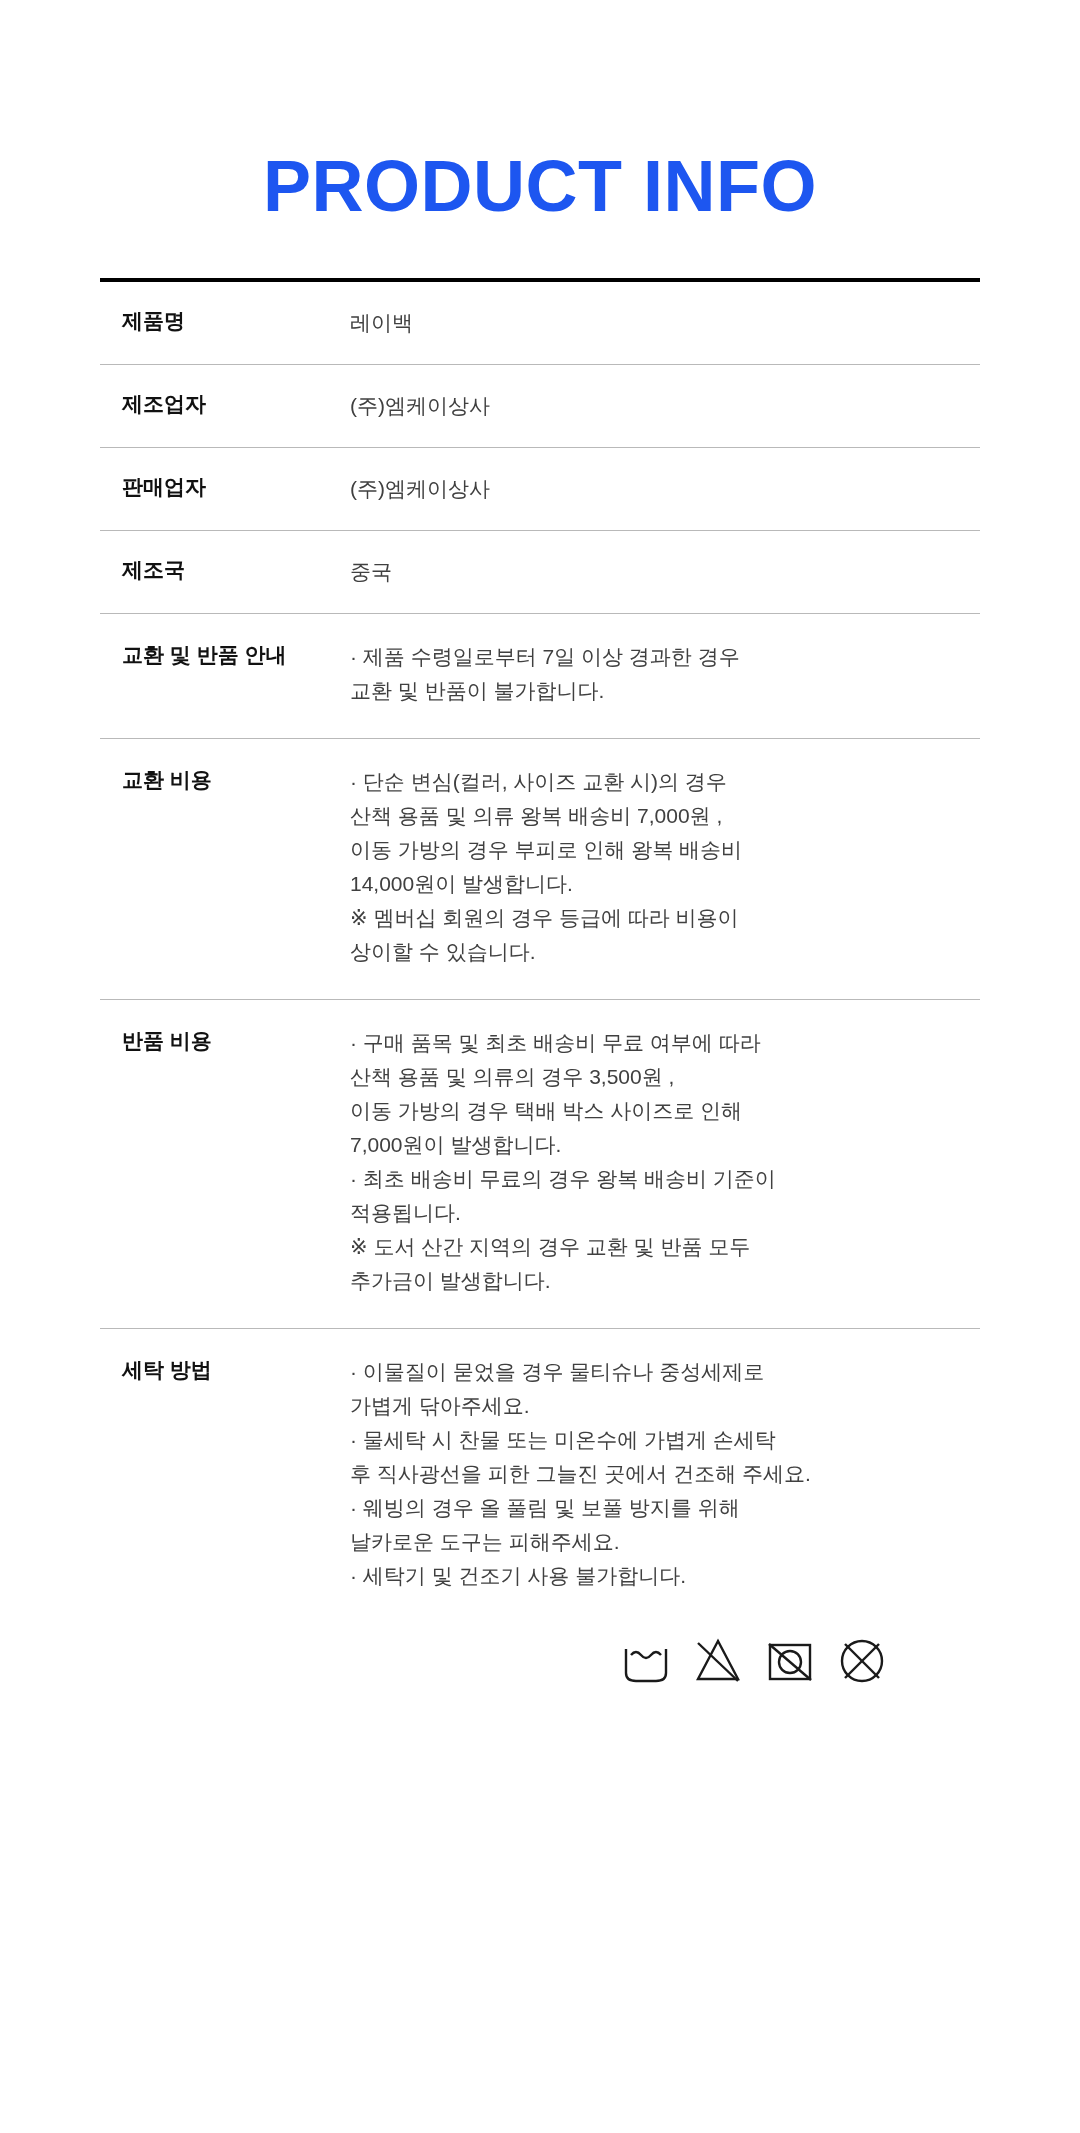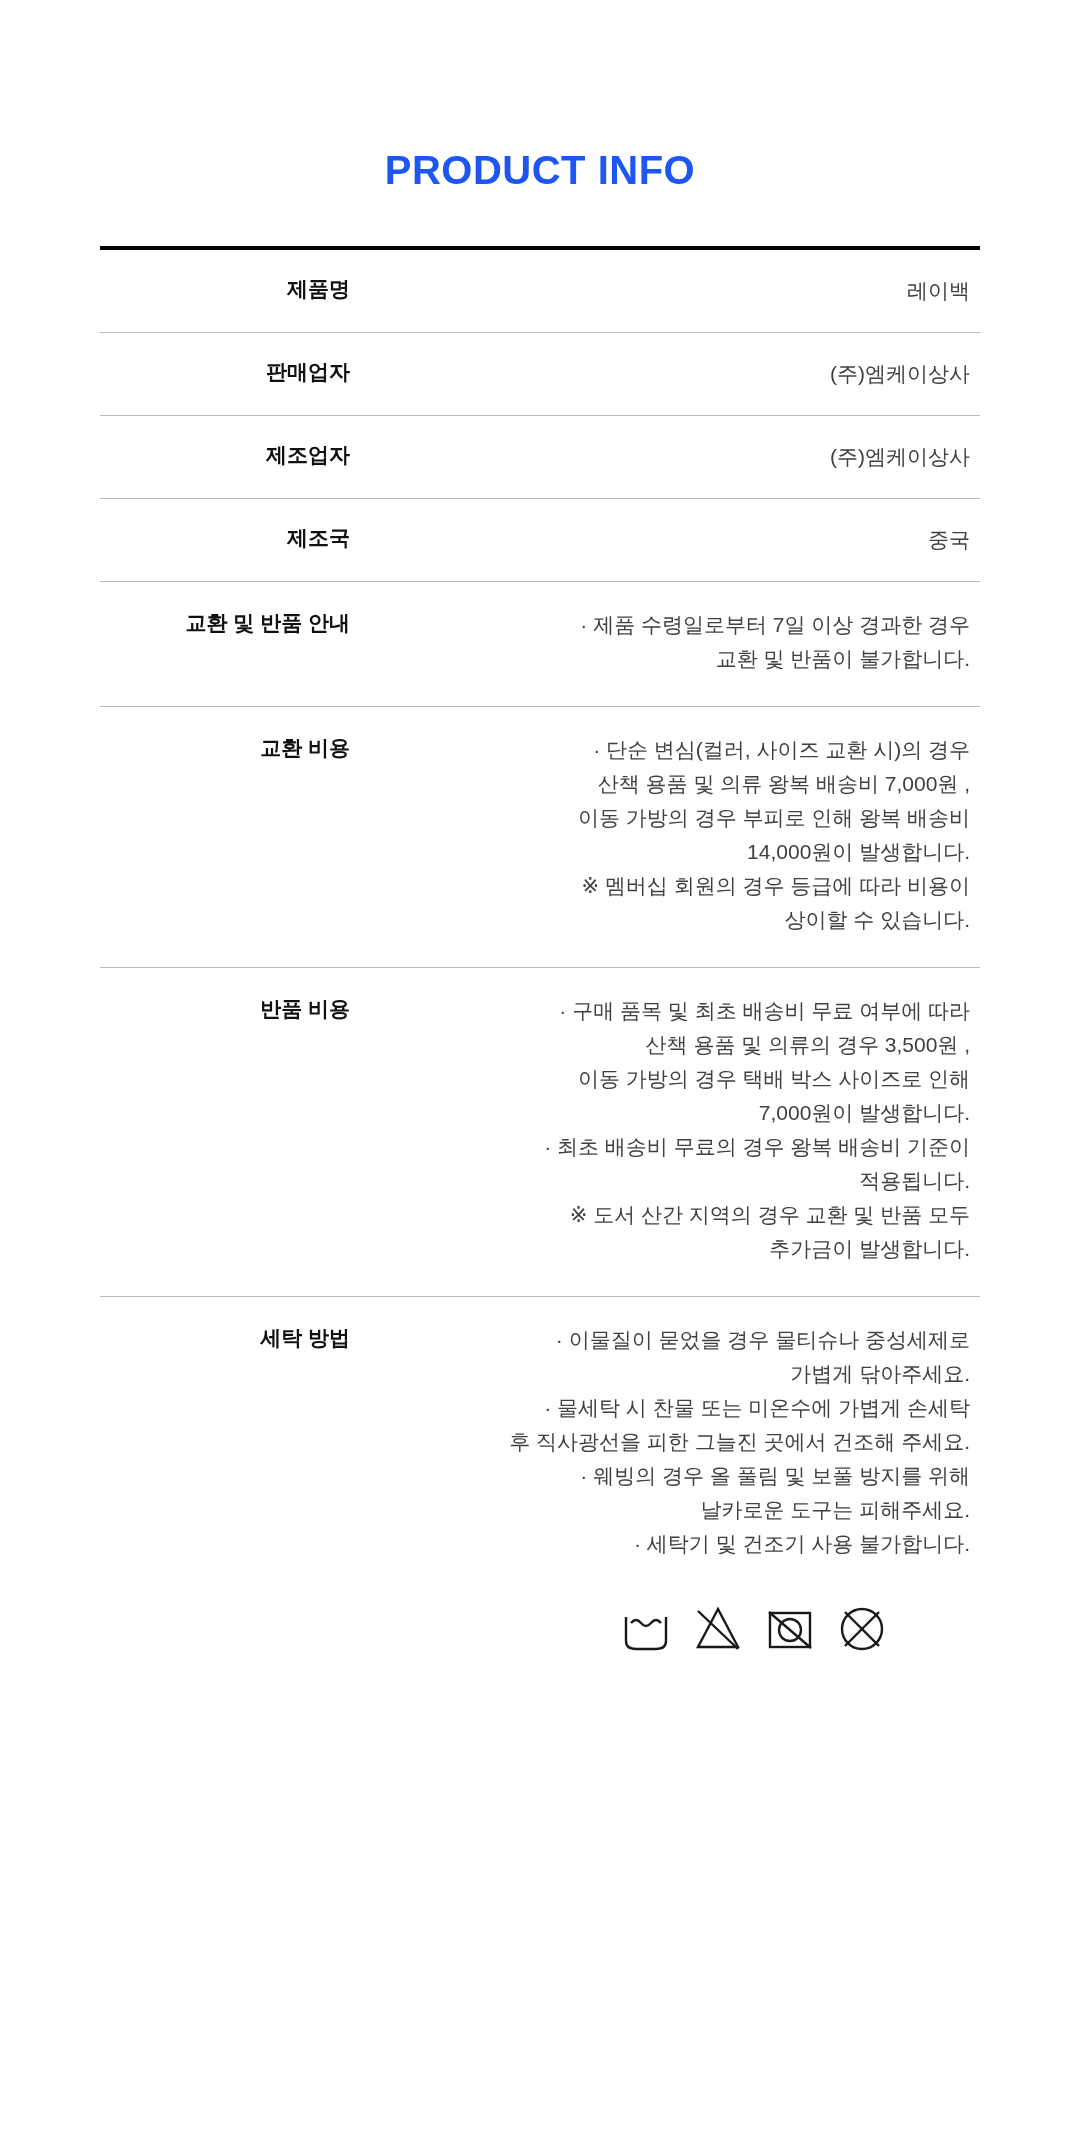--- a/index.html
+++ b/index.html
@@ -16,39 +16,38 @@
   }
   .page {
     width: 1080px;
     min-height: 2133px;
     position: relative;
     box-sizing: border-box;
     padding: 0;
   }
   .title {
     text-align: center;
-    font-size: 40px;
+    font-size: 72px;
     font-weight: 800;
     letter-spacing: 0.5px;
     color: #1d56f0;
     margin: 0;
     padding-top: 150px;
     padding-bottom: 0;
     line-height: 1;
   }
   .table-wrap {
     margin: 0 auto;
     width: 880px;
     padding-top: 56px;
   }
   table.info {
     width: 100%;
     border-collapse: collapse;
     table-layout: fixed;
-    text-align: right;
   }
   table.info tr.top-rule > td {
     border-top: 4px solid #000000;
   }
   table.info td {
     border-bottom: 1px solid #b9b9b9;
     vertical-align: top;
     padding: 26px 0 26px 0;
   }
   table.info td.label {
@@ -96,25 +95,25 @@
   <h1 class="title" style="color: rgb(29, 86, 240);">PRODUCT INFO</h1>
 
   <div class="table-wrap">
     <table class="info">
       <tbody>
         <tr class="top-rule short">
           <td class="label">제품명</td>
           <td class="value">레이백</td>
         </tr>
         <tr class="short">
-          <td class="label">판매업자</td>
+          <td class="label">제조업자</td>
           <td class="value">(주)엠케이상사</td>
         </tr>
         <tr class="short">
-          <td class="label">제조업자</td>
+          <td class="label">판매업자</td>
           <td class="value">(주)엠케이상사</td>
         </tr>
         <tr class="short">
           <td class="label">제조국</td>
           <td class="value">중국</td>
         </tr>
         <tr class="block">
           <td class="label">교환 및 반품 안내</td>
           <td class="value">· 제품 수령일로부터 7일 이상 경과한 경우
 교환 및 반품이 불가합니다.</td>

